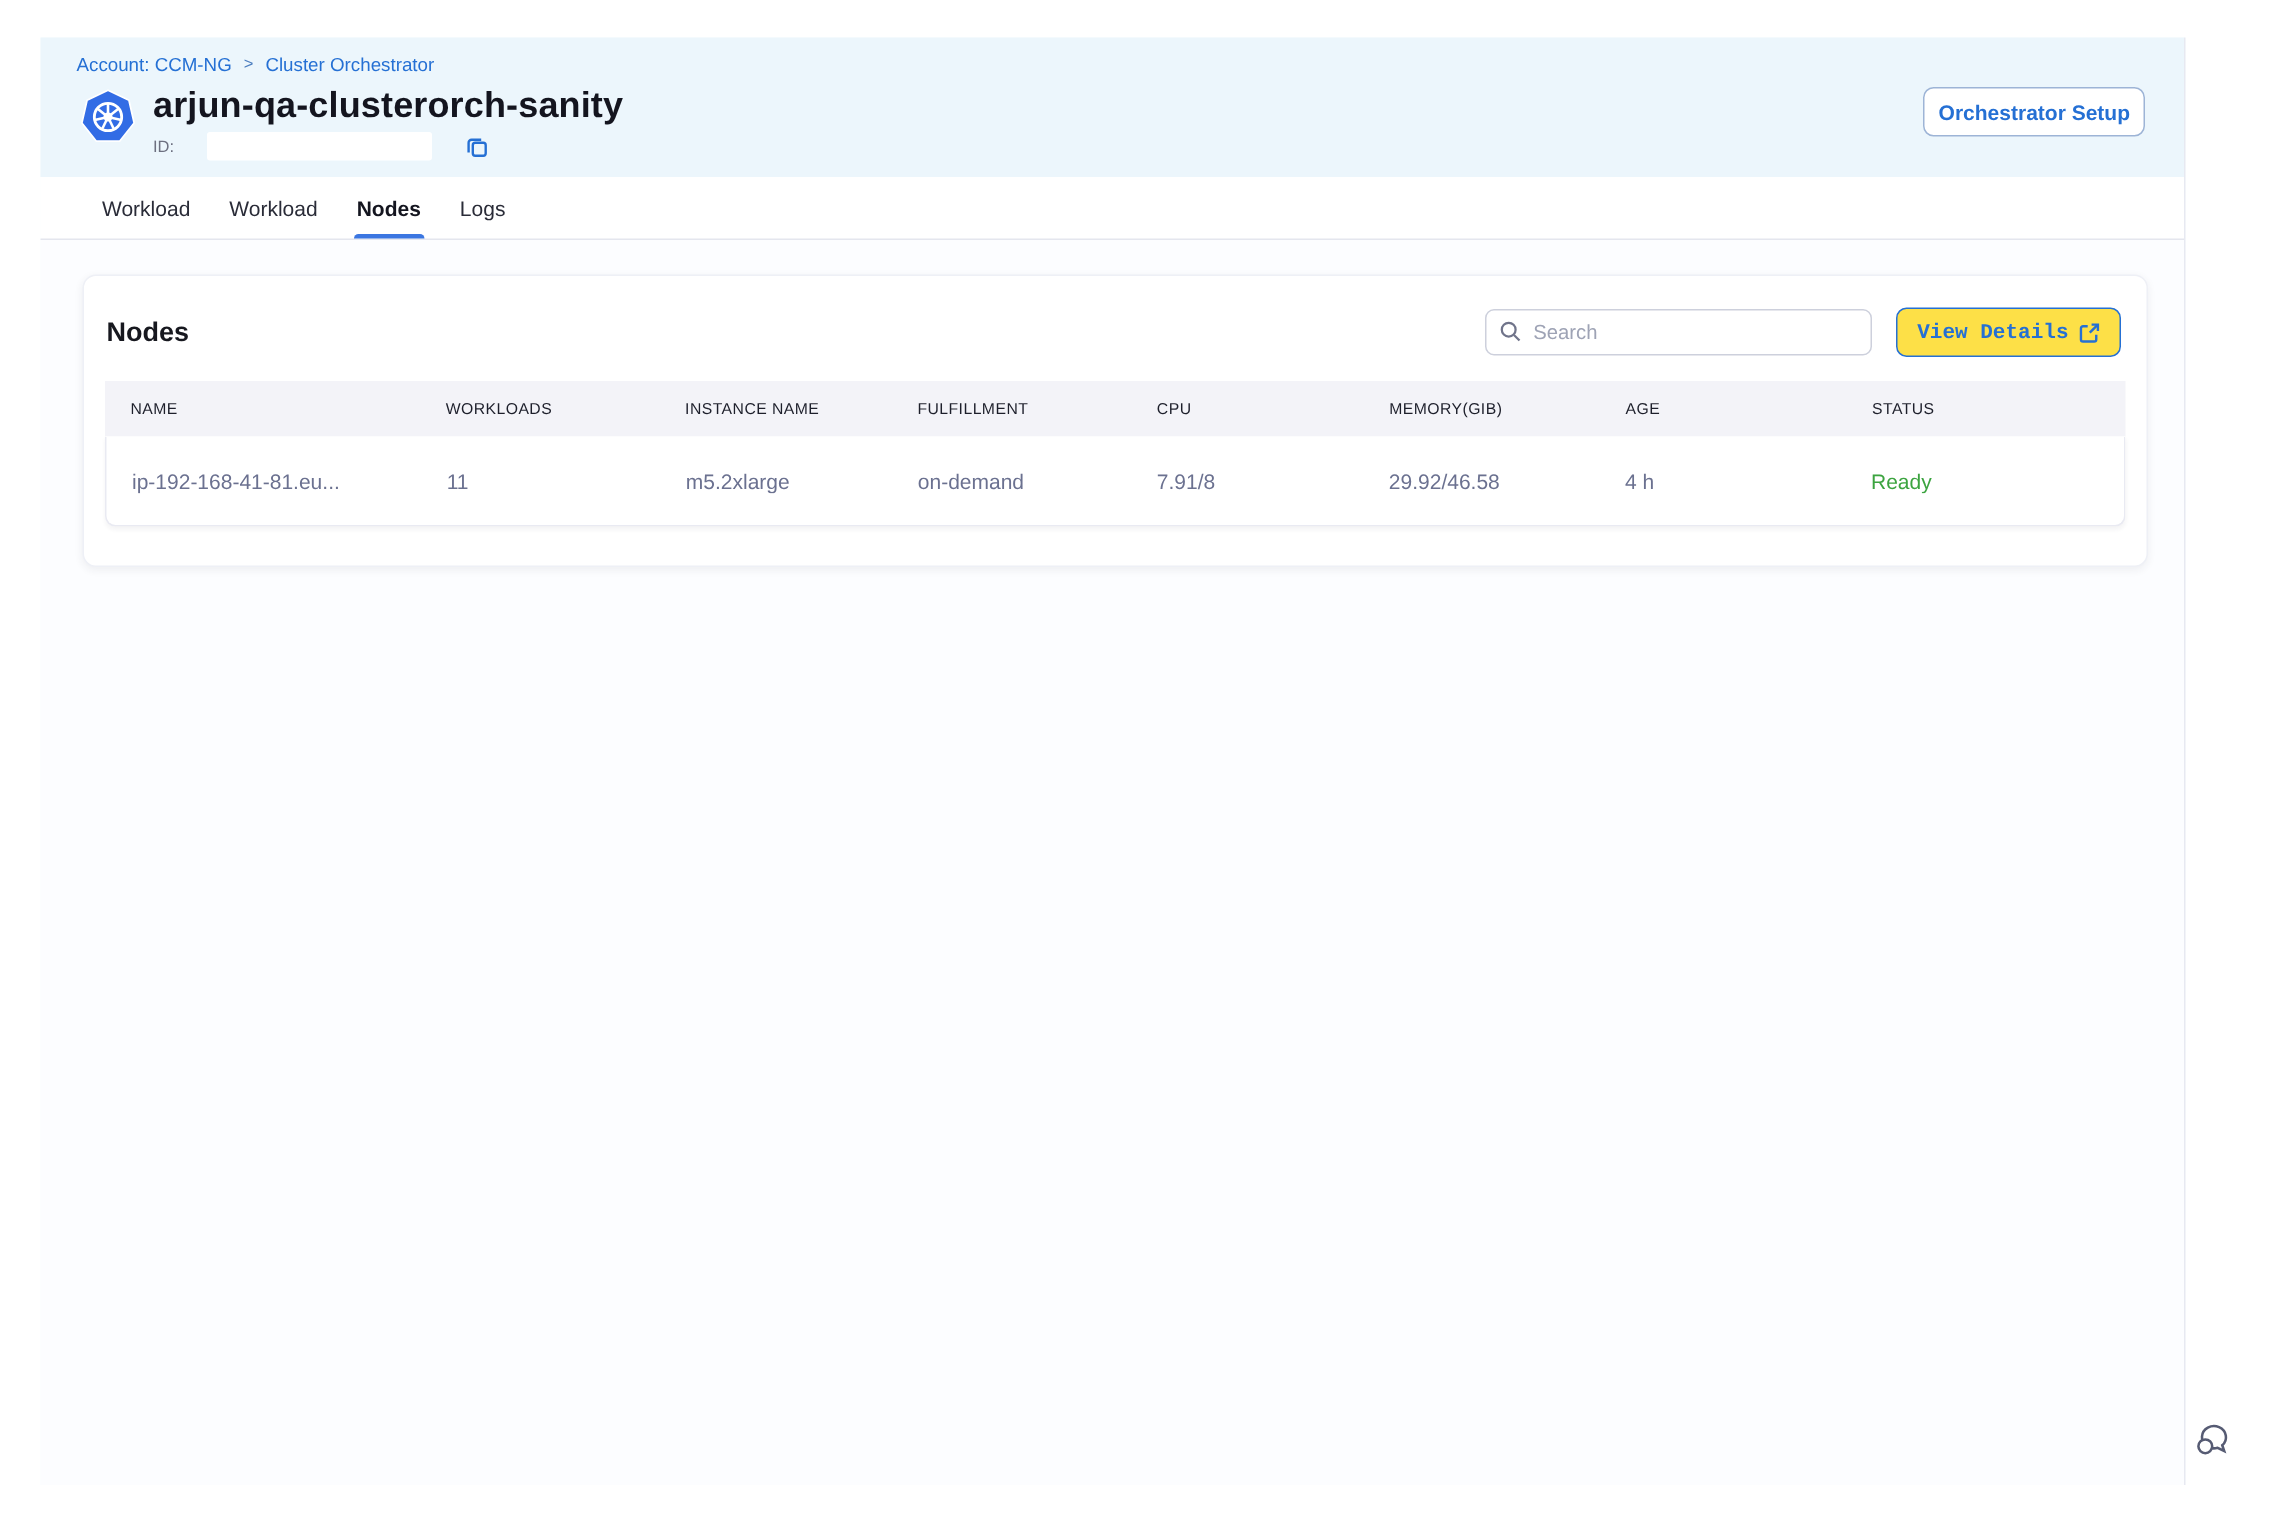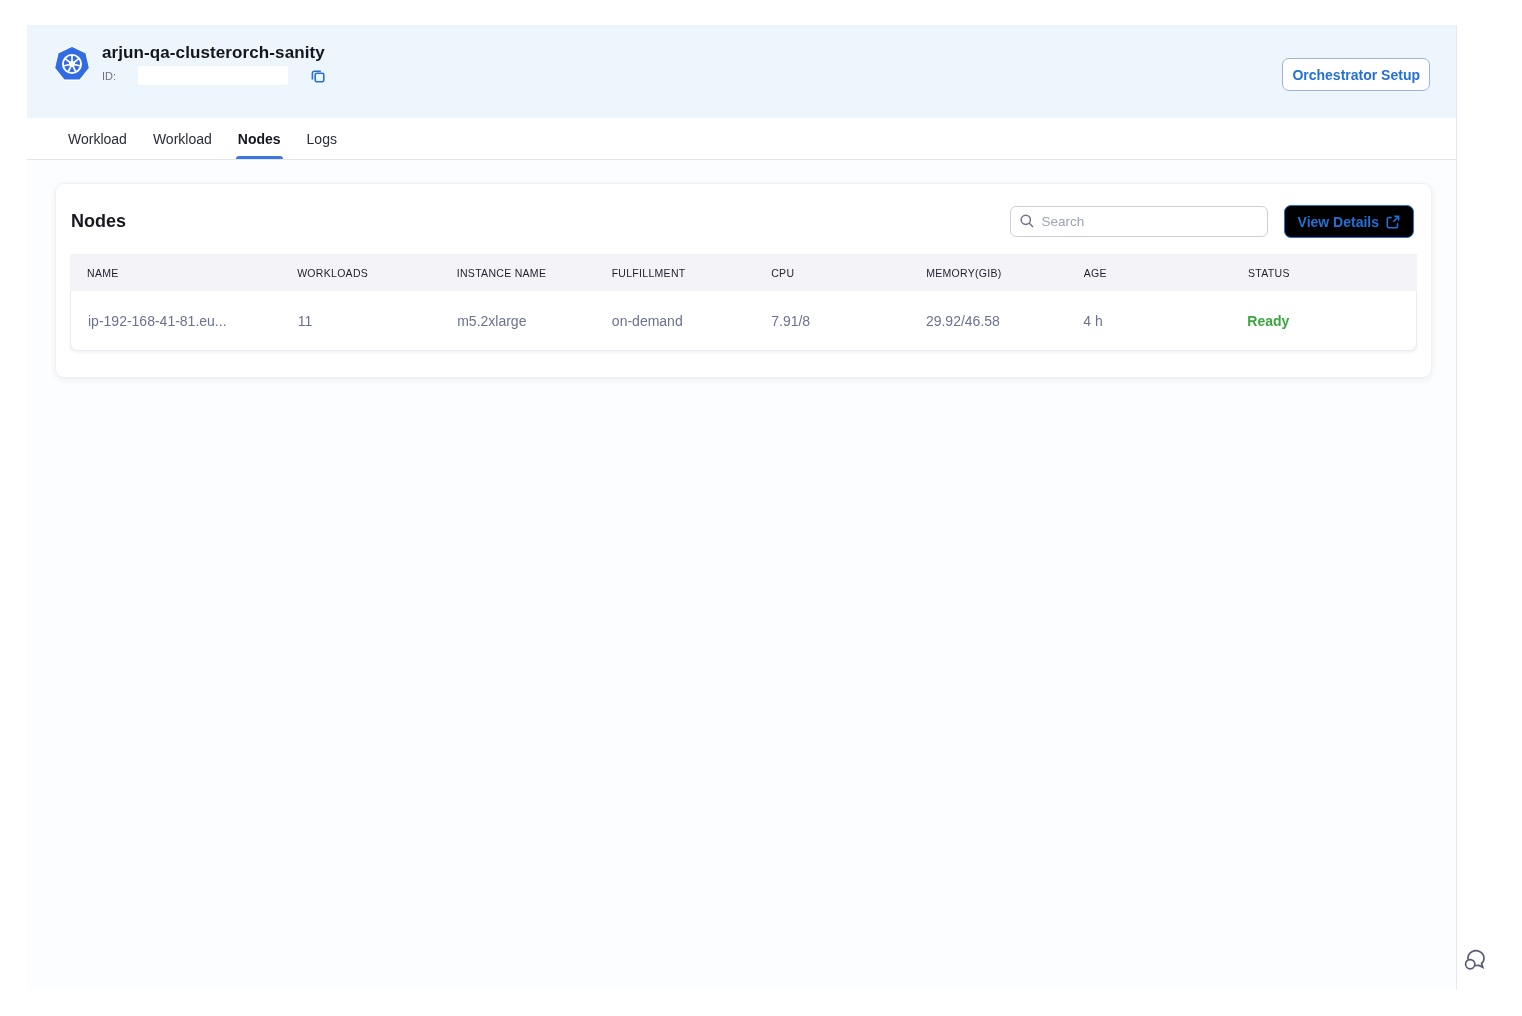--- a/index.html
+++ b/index.html
@@ -11,21 +11,21 @@
 
   
   .band { position:absolute; left:0; top:0; width:100%; height:93px;
           background:#ecf6fc; padding:11px 24px 0 24px; }
   .breadcrumb { font-size:12.5px; color:#2570d4; display:flex; gap:8px; align-items:center; }
   .breadcrumb a { color:#2570d4; text-decoration:none; cursor:pointer; }
   .crumb-sep { color:#4d7fc0; font-size:11px; }
   .title-wrap { display:flex; align-items:flex-start; gap:11px; margin-top:7px; margin-left:2px; }
   .k8s-badge { width:38px; height:38px; flex:0 0 auto; margin-top:2px; }
   .title-col { display:flex; flex-direction:column; }
-  .cluster-title { font-size:17px; font-weight:700; color:#14151f; letter-spacing:.1px; }
+  .cluster-title { font-size:24px; font-weight:700; color:#14151f; letter-spacing:.1px; }
   .id-row { display:flex; align-items:center; gap:22px; margin-top:3px; }
   .id-label { font-size:11px; color:#6d7080; }
   .id-value { width:150px; height:19px; background:#ffffff; border-radius:2px; }
   .copy-btn { width:17px; height:17px; cursor:pointer; display:flex; align-items:center; }
   .setup-btn { position:absolute; right:26px; top:33px; height:33px; padding:0 9px;
                background:#ffffff; border:1.5px solid #9db4d6; border-radius:7px;
                color:#2570d4; font-size:14px; font-weight:700; cursor:pointer;
                font-family:inherit; }
 
   
@@ -45,48 +45,53 @@
           box-shadow:0 2px 6px rgba(40,41,61,.07); padding-bottom:23px; }
   .card-head { display:flex; align-items:center; padding:21px 17px 16px 15px; }
   .card-title { font-size:18px; font-weight:700; color:#17181f; }
   .head-right { margin-left:auto; display:flex; align-items:center; gap:16px; }
   .search-box { position:relative; width:258px; }
   .search-box input { width:100%; height:31px; border:1px solid #cdd0dc; border-radius:6px;
                       padding:0 24px 0 31px; font-size:13.5px; color:#3a3d4c;
                       font-family:inherit; background:#ffffff; outline:none; }
   .search-box input::placeholder { color:#9ea3b5; }
   .search-glyph { position:absolute; left:9px; top:7px; }
-  .viewdetails-btn { height:33px; padding:0 13px; background:#000000; cursor:pointer;
+  .viewdetails-btn { height:33px; padding:0 13px; background:#fde047; cursor:pointer;
                      border:1.5px solid #2570d4; border-radius:7px; color:#2570d4;
                      font-size:14px; font-weight:700; display:flex; align-items:center;
-                     gap:7px; font-family:Liberation Sans, sans-serif; }
+                     gap:7px; font-family:Liberation Mono, monospace; }
 
   
   .tbl { margin:0 14px; }
   .thead { display:flex; align-items:center; height:37px; background:#f3f3f8; }
   .th { font-size:10.5px; font-weight:400; color:#1d1f2b; letter-spacing:.3px;
         padding-left:17px; white-space:nowrap; }
   .trow { display:flex; align-items:center; height:60px; background:#ffffff;
           border:1px solid #e9eaf2; border-top:none; border-radius:0 0 7px 7px;
           box-shadow:0 2px 3px rgba(40,41,61,.05); cursor:pointer; }
   .td { font-size:14px; color:#6b7190; padding-left:17px; white-space:nowrap;
         overflow:hidden; text-overflow:ellipsis; }
   .c1{width:15.6%;} .c2{width:11.85%;} .c3{width:11.5%;} .c4{width:11.85%;}
   .c5{width:11.5%;} .c6{width:11.7%;} .c7{width:12.2%;} .c8{flex:1;}
-  .td.status { color:#3ca440; font-weight:700; }
+  .td.status { color:#3ca440; font-weight:400; }
 
   
   .chat-fab { position:absolute; left:1461px; top:945px; width:28px; height:28px; cursor:pointer; }
 </style>
 </head>
 <body>
 
 <div class="app">
 
   <div class="band">
+    <div class="breadcrumb">
+      <a>Account: CCM-NG</a>
+      <span class="crumb-sep">&gt;</span>
+      <a>Cluster Orchestrator</a>
+    </div>
     <div class="title-wrap">
       <svg class="k8s-badge" viewBox="0 0 100 100">
         <polygon points="50,3 86.7,20.7 95.8,60.5 70.4,92.4 29.6,92.4 4.2,60.5 13.3,20.7" fill="#326ce5" stroke="#ffffff" stroke-width="3" stroke-linejoin="round"></polygon>
         <circle cx="50" cy="50" r="24" fill="none" stroke="#ffffff" stroke-width="5"></circle>
         <circle cx="50" cy="50" r="8" fill="#ffffff"></circle>
         <g stroke="#ffffff" stroke-width="4.5">
           <line x1="50" y1="50" x2="50" y2="26"></line>
           <line x1="50" y1="50" x2="68.8" y2="35"></line>
           <line x1="50" y1="50" x2="73.4" y2="55.3"></line>
           <line x1="50" y1="50" x2="60.4" y2="71.6"></line>

